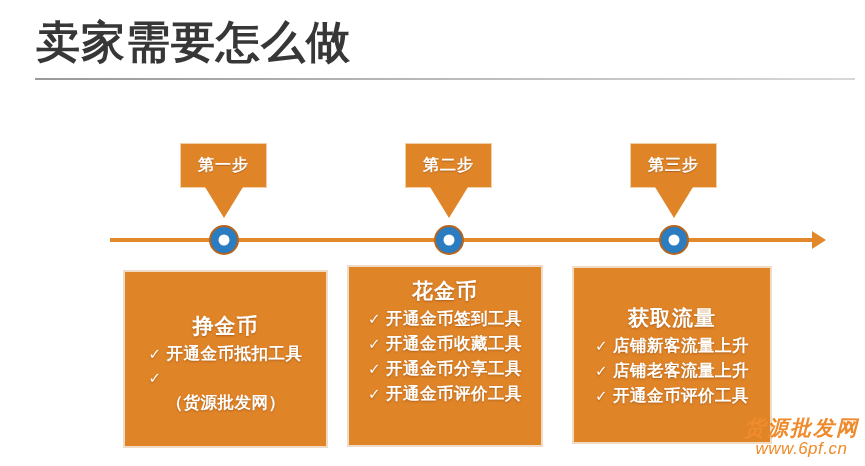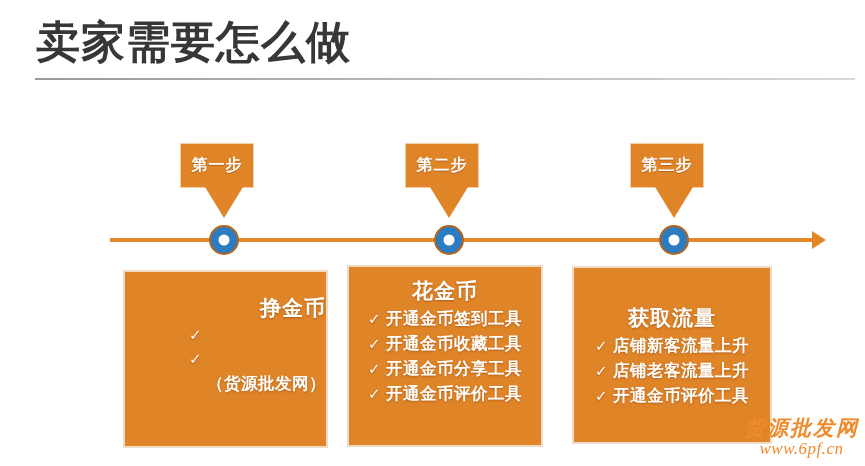--- a/index.html
+++ b/index.html
@@ -78,21 +78,21 @@
     transform: translate(-50%, -50%);
     width: 11px;
     height: 11px;
     border-radius: 50%;
     background: #ffffff;
   }
 
   
   .step-badge {
     position: absolute;
-    width: 74px;
+    width: 87px;
     height: 45px;
     background: #e08428;
     border: 1px solid #f3cfa6;
     box-sizing: border-box;
     display: flex;
     align-items: center;
     justify-content: center;
     color: #ffffff;
     font-size: 16px;
     font-weight: bold;
@@ -172,21 +172,21 @@
     pointer-events: none;
   }
   .watermark .wm-cn {
     font-family: "Liberation Serif", "DejaVu Serif", serif;
     font-size: 21px;
     font-style: italic;
     font-weight: bold;
     letter-spacing: 2px;
   }
   .watermark .wm-url {
-    font-family: Liberation Serif, serif;
+    font-family: Liberation Sans, sans-serif;
     font-size: 17px;
     font-style: italic;
     letter-spacing: .5px;
     margin-top: 1px;
   }
 </style>
 </head>
 <body>
 
 <div class="slide">
@@ -209,25 +209,26 @@
   <div class="step-arrow" style="left:430px; top:187px;"></div>
   <div class="node" style="left:434px;"></div>
 
   <div class="step-badge" style="left:630px; top:143px;">
     <span>第三步</span>
   </div>
   <div class="step-arrow" style="left:655px; top:187px;"></div>
   <div class="node" style="left:659px;"></div>
 
   <div class="card" style="left:123px; top:270px; width:205px; height:178px;">
-    <div class="card-inner" style="top:22px;align-items:flex-end;">
+    <div class="card-inner" style="top:40px;">
       <div class="card-title">挣金币</div>
       <ul class="card-list">
         <li>
           <span class="check">✓</span>
+          <span>开通金币抵扣工具</span>
         </li>
         <li>
           <span class="check">✓</span>
         </li>
         <li>
           <span class="check blank"></span>
           <span>（货源批发网）</span>
         </li>
       </ul>
     </div>

